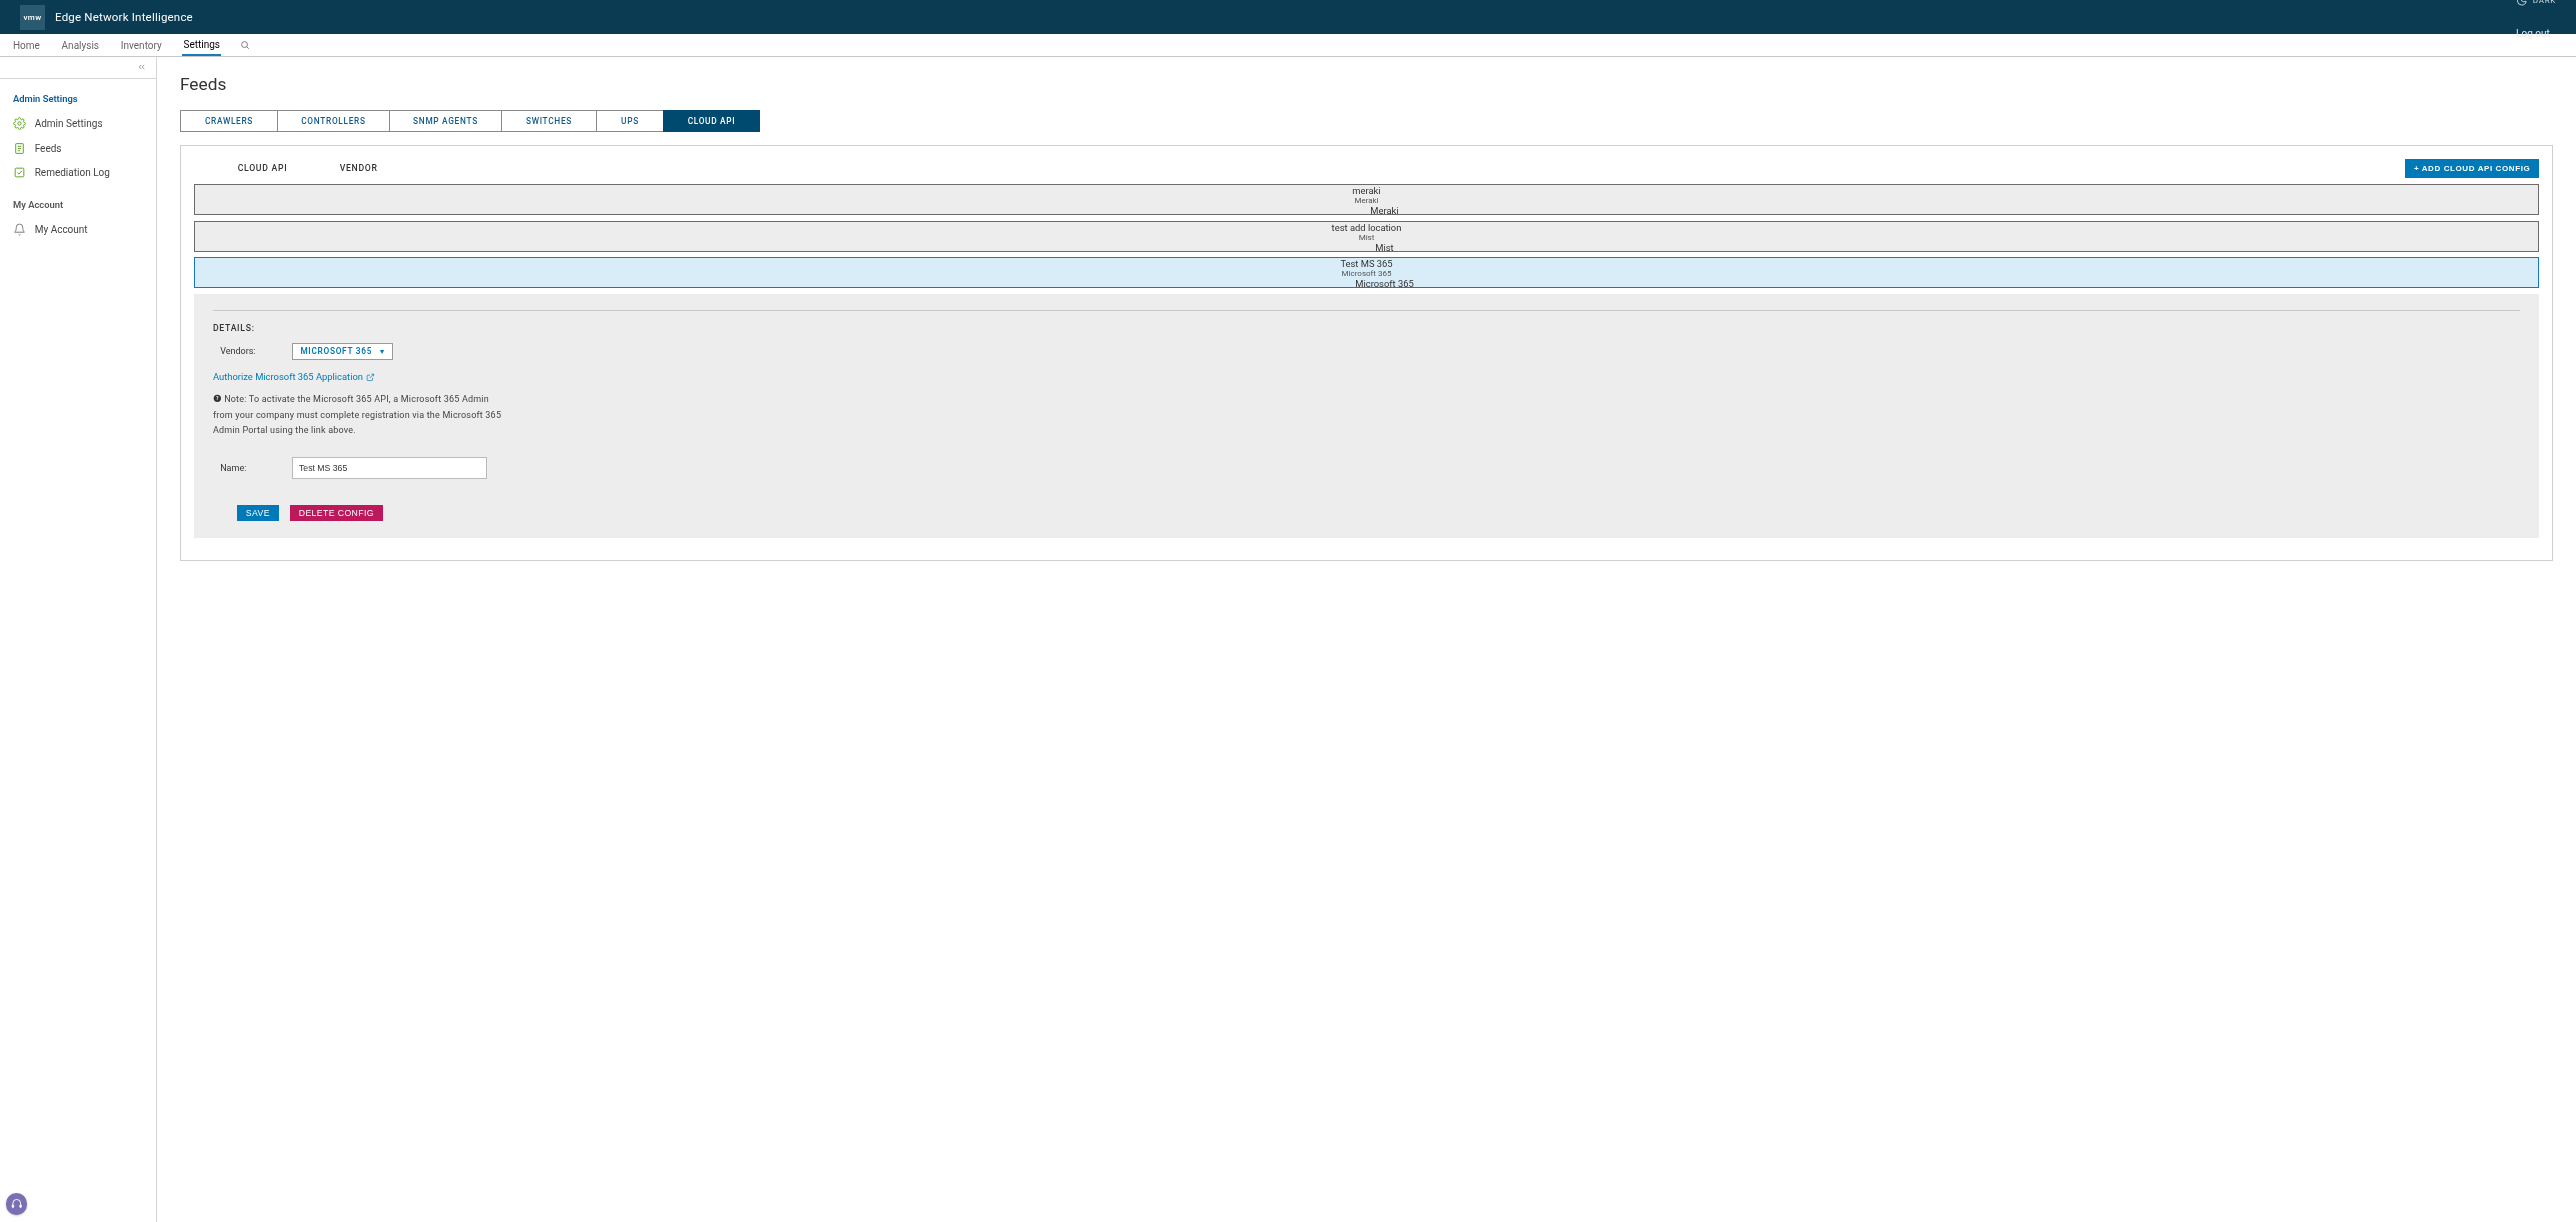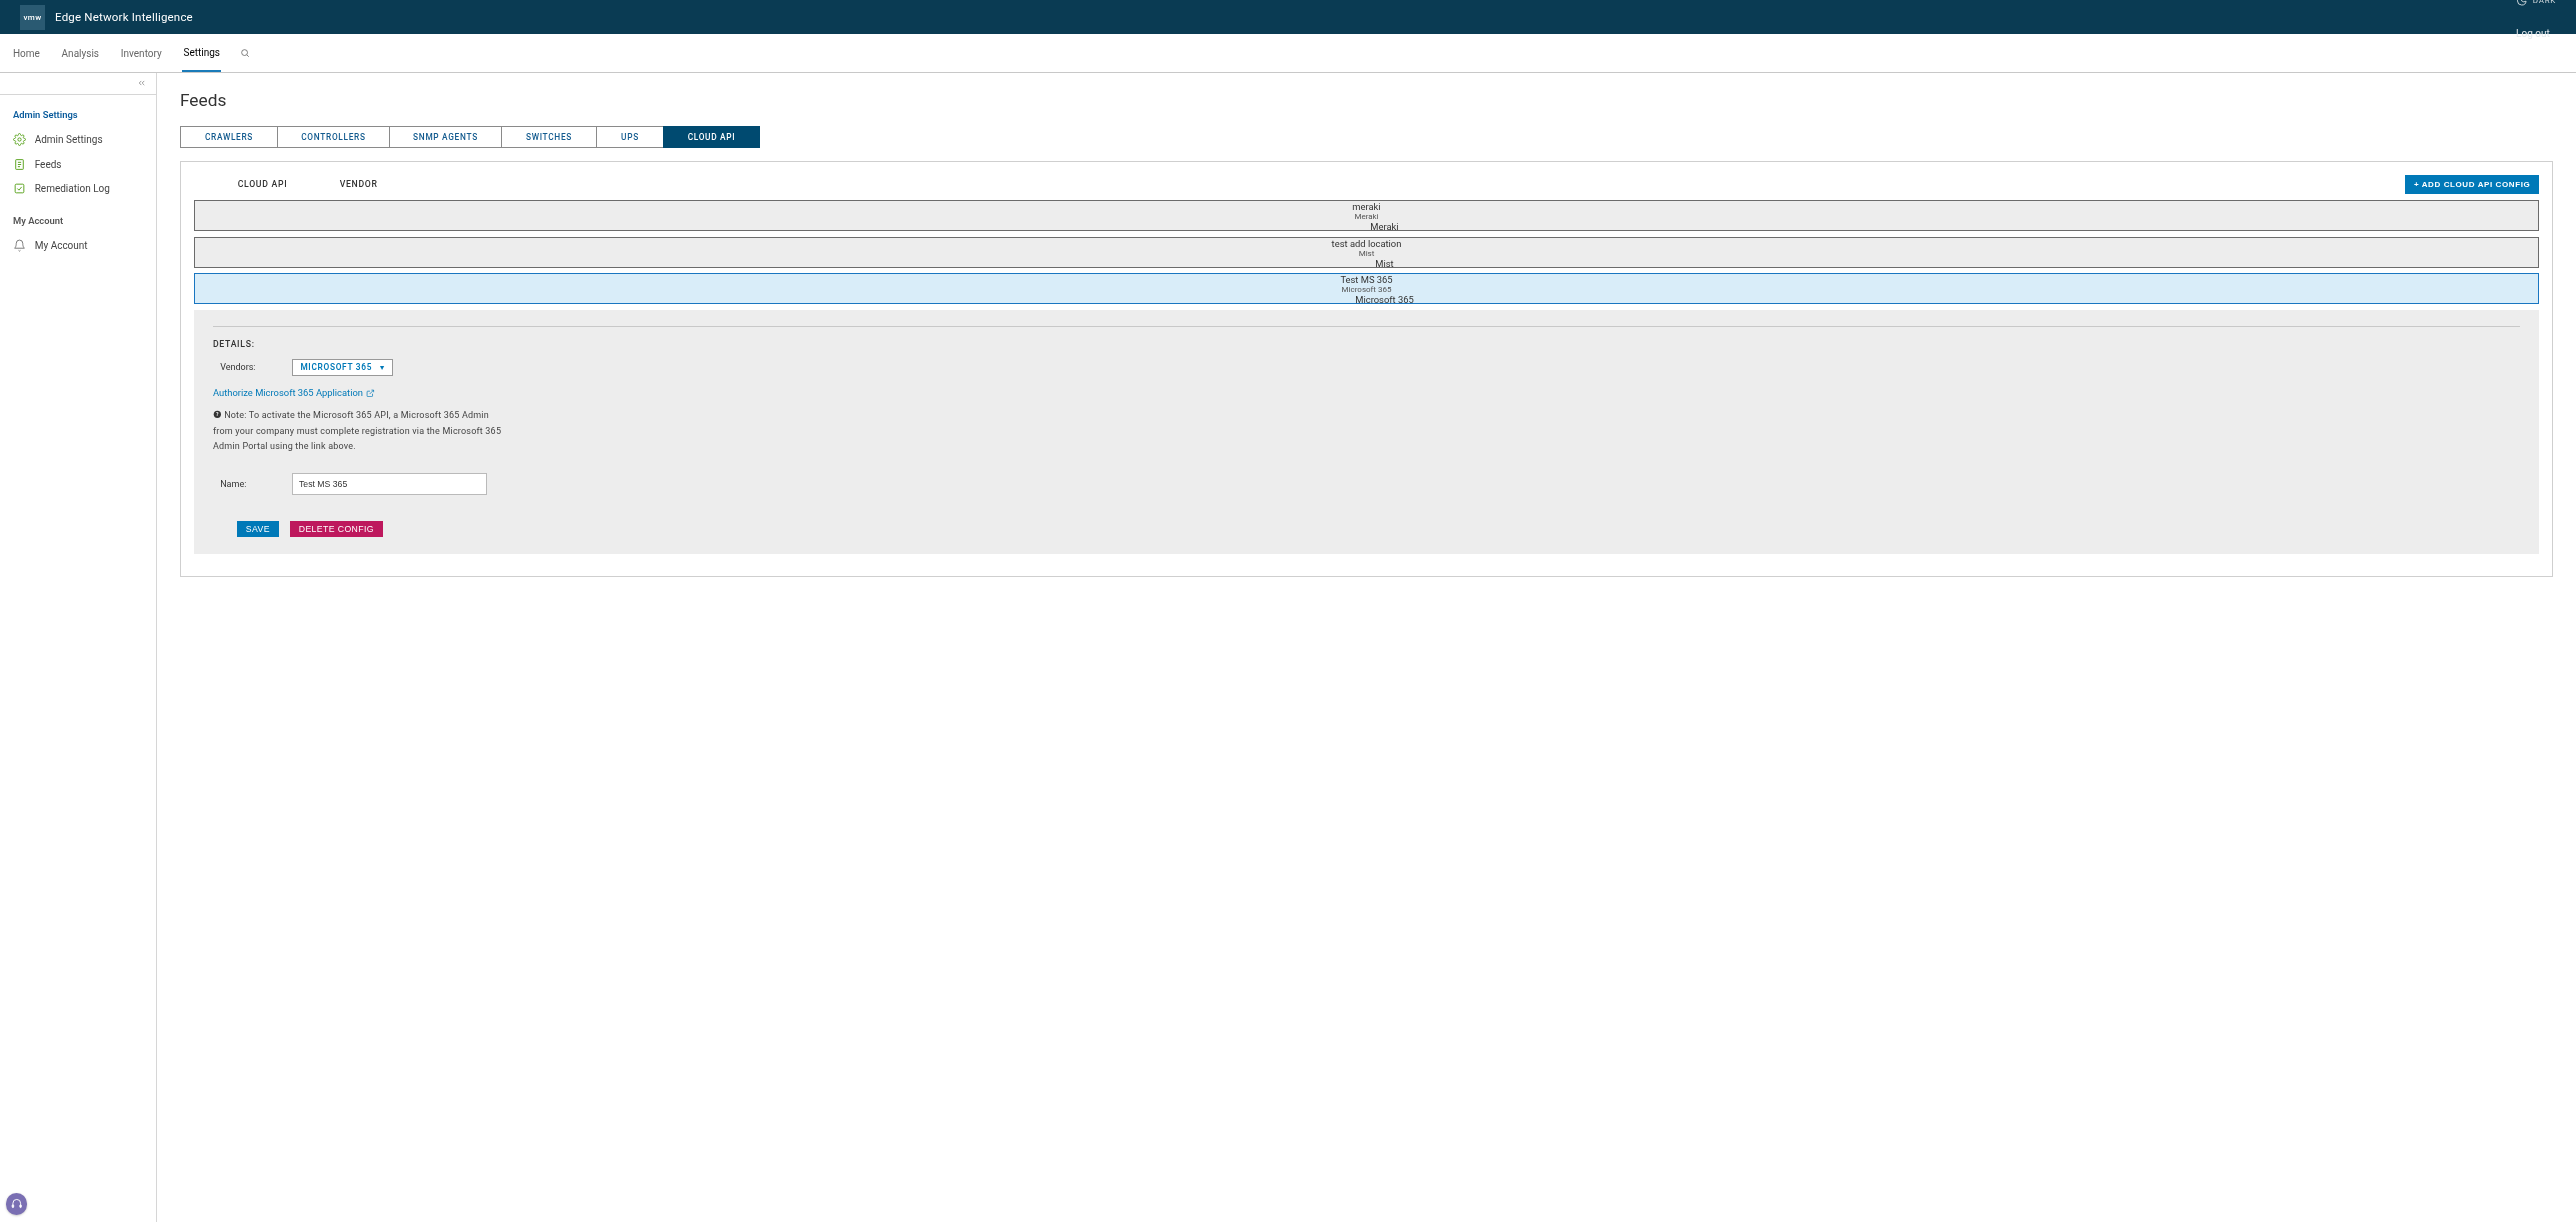--- a/index.html
+++ b/index.html
@@ -8,21 +8,21 @@
   
   .header { background: #0a3b53; color: #fff; height: 34px; display: flex; align-items: center; padding: 0 20px; }
   .header-logo { width: 25px; height: 25px; background: #2a5a72; color: #fff; display: flex; align-items: center; justify-content: center; font-size: 8px; letter-spacing: 0.4px; font-weight: 500; margin-right: 10px; }
   .header-title { font-size: 11.5px; font-weight: 400; letter-spacing: 0.2px; }
   .header-spacer { flex: 1; }
   .header-right { display: flex; align-items: center; gap: 21.7px; flex-direction: column; }
   .header-dark { display: flex; align-items: center; gap: 5.8px; font-size: 8px; letter-spacing: 0.7px; color: #d0d8dd; cursor: pointer; }
   .header-logout { font-size: 10px; color: #e5eaed; cursor: pointer; margin-right: 5.8px; }
   
   
-  .nav { height: 39px; border-bottom: 0.7px solid #c8c8c8; display: flex; align-items: center; padding: 0 11.5px; gap: 19px; font-size: 10px; color: #666; }
+  .nav { height: 23px; border-bottom: 0.7px solid #c8c8c8; display: flex; align-items: center; padding: 0 11.5px; gap: 19px; font-size: 10px; color: #666; }
   .nav-item { height: 100%; display: flex; align-items: center; cursor: pointer; padding: 0 1.4px; }
   .nav-item.active { color: #000; border-bottom: 2.2px solid #1a7bb9; }
   .nav-search { color: #666; font-size: 10px; }
   
   
   .layout { display: flex; height: calc(100% - 57px); }
   
   
   .sidebar { width: 157px; border-right: 0.7px solid #d6d6d6; padding: 0; position: relative; }
   .sidebar-collapse { height: 21.7px; border-bottom: 0.7px solid #d6d6d6; display: flex; align-items: center; justify-content: flex-end; padding-right: 8.7px; color: #888; }

